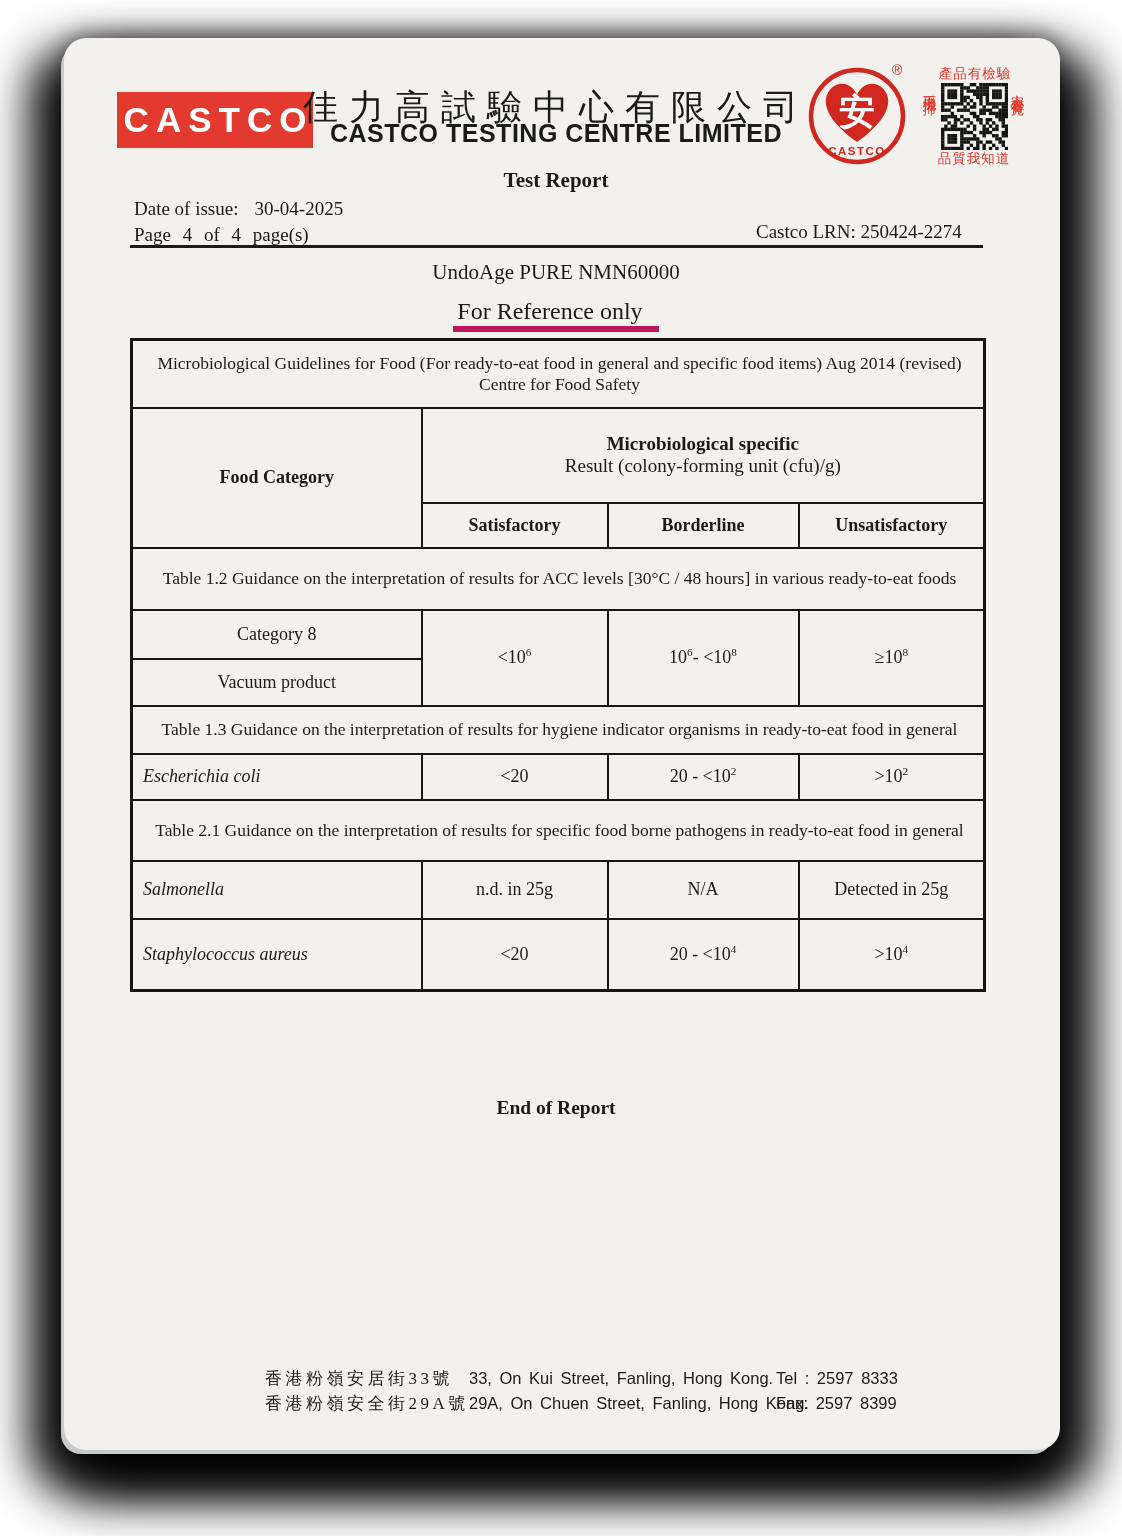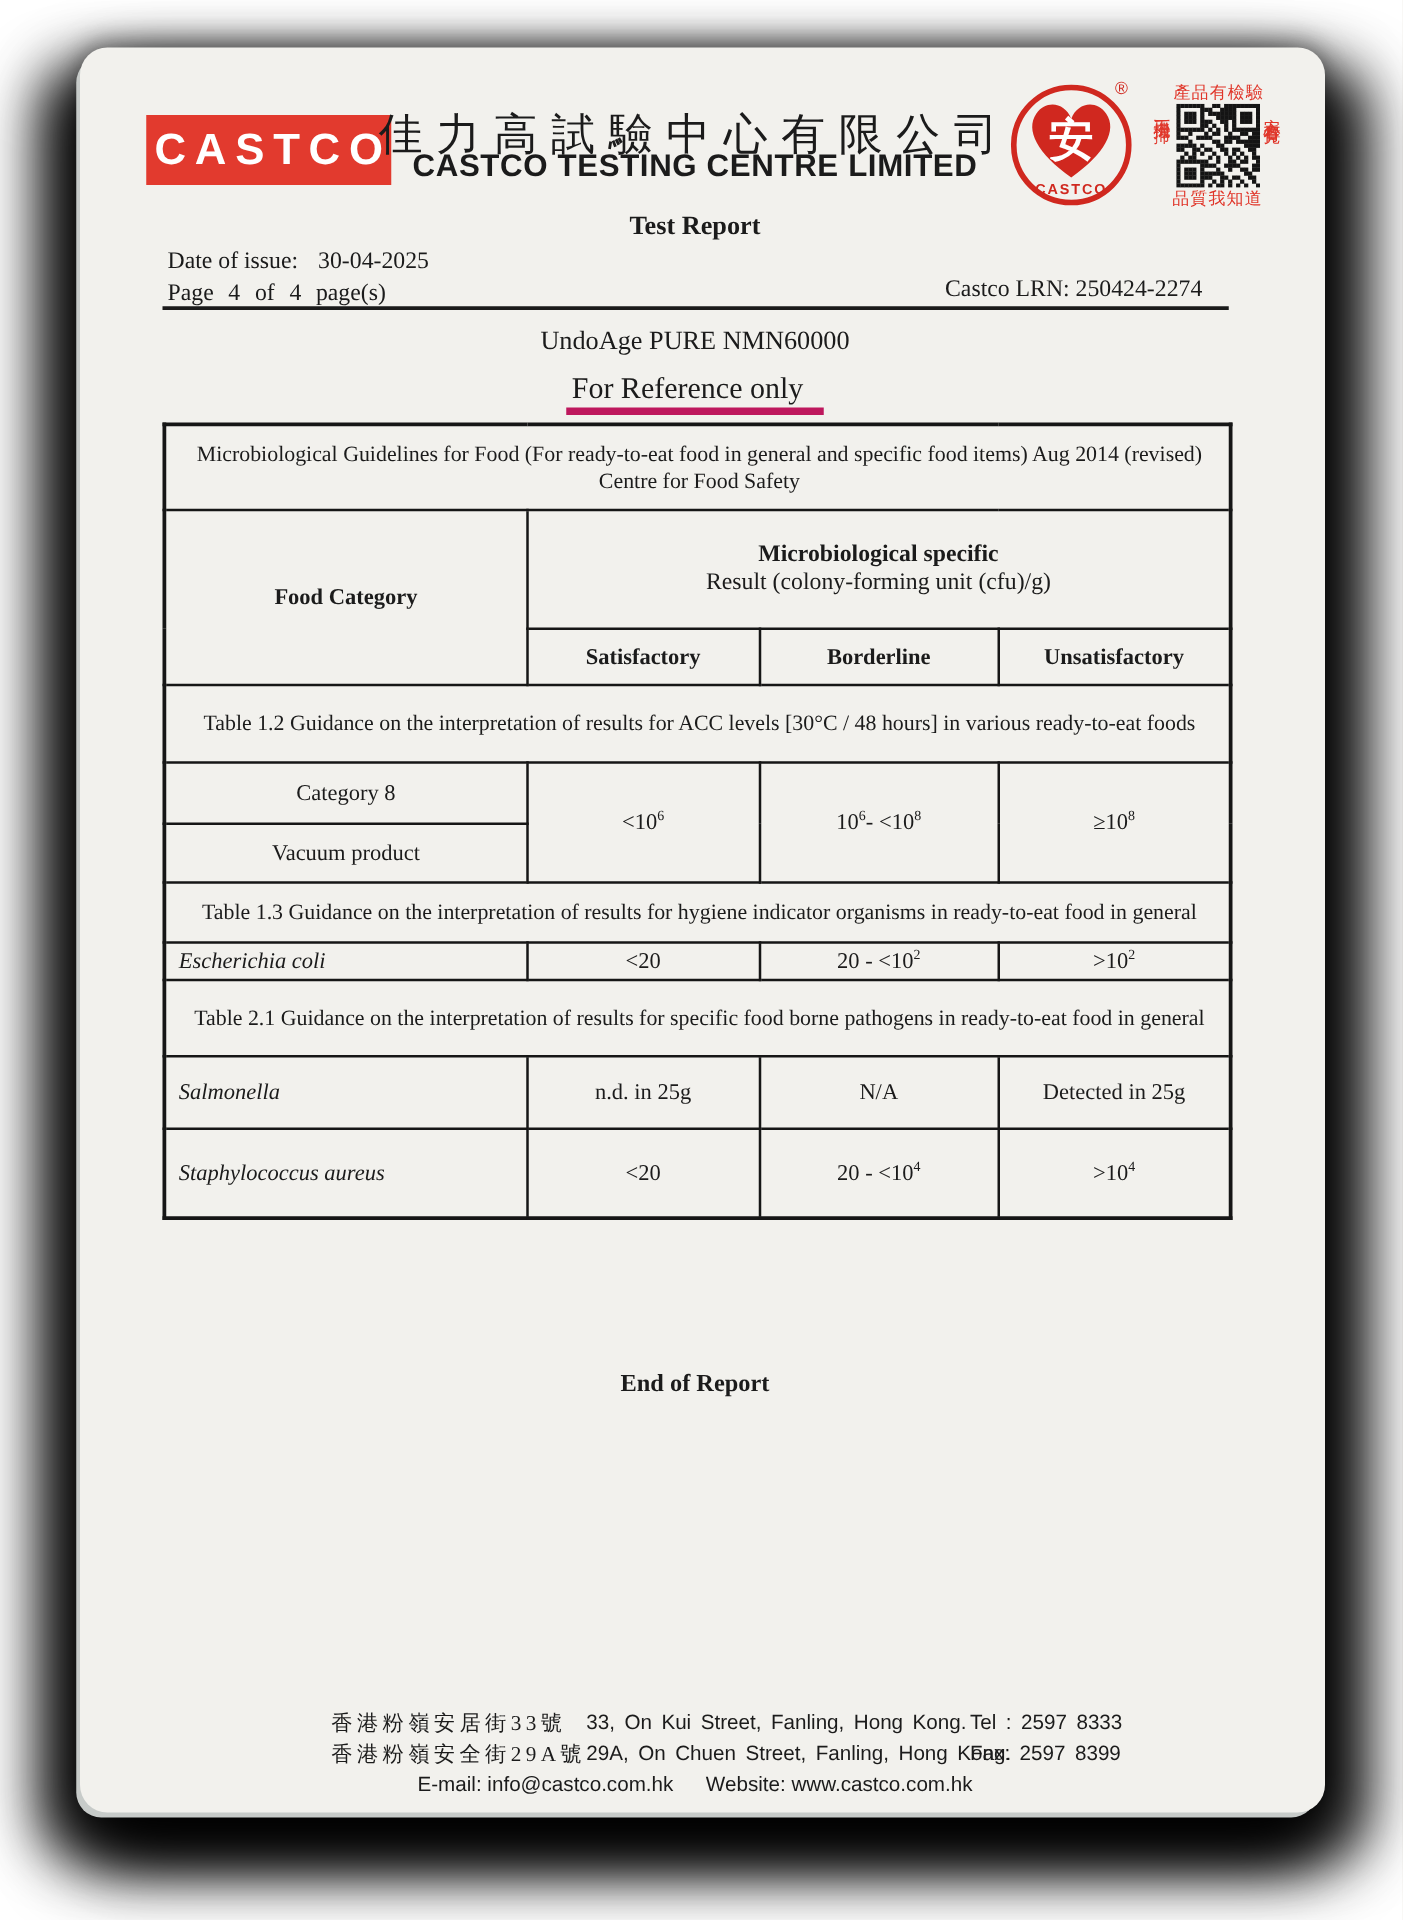--- a/index.html
+++ b/index.html
@@ -408,21 +408,21 @@
       <td rowspan="2">&lt;10<sup>6</sup></td>
       <td rowspan="2">10<sup>6</sup>- &lt;10<sup>8</sup></td>
       <td rowspan="2">≥10<sup>8</sup></td>
     </tr>
     <tr style="height:47px">
       <td>Vacuum product</td>
     </tr>
     <tr style="height:48px">
       <td colspan="4" class="note">Table 1.3 Guidance on the interpretation of results for hygiene indicator organisms in ready-to-eat food in general</td>
     </tr>
-    <tr style="height:30px">
+    <tr style="height:46px">
       <td class="lft ital">Escherichia coli</td>
       <td>&lt;20</td>
       <td>20 - &lt;10<sup>2</sup></td>
       <td>&gt;10<sup>2</sup></td>
     </tr>
     <tr style="height:61px">
       <td colspan="4" class="note">Table 2.1 Guidance on the interpretation of results for specific food borne pathogens in ready-to-eat food in general</td>
     </tr>
     <tr style="height:58px">
       <td class="lft ital">Salmonella</td>
@@ -440,17 +440,14 @@
     </table>
 
   <div class="abs center-band end-note">End of Report</div>
 
   <div class="abs f-zh f-zh1">香港粉嶺安居街33號</div>
   <div class="abs f-en f-en1 sans">33, On Kui Street, Fanling, Hong Kong.</div>
   <div class="abs f-en f-tel sans">Tel : 2597 8333</div>
   <div class="abs f-zh f-zh2">香港粉嶺安全街29A號</div>
   <div class="abs f-en f-en2 sans">29A, On Chuen Street, Fanling, Hong Kong.</div>
   <div class="abs f-en f-fax sans">Fax: 2597 8399</div>
-  <div class="abs center-band f-line3 sans">
-    <span>E-mail: info@castco.com.hk</span><span class="gap"></span><span>Website: www.castco.com.hk</span>
-  </div>
 
 </div>
 
 </body></html>

